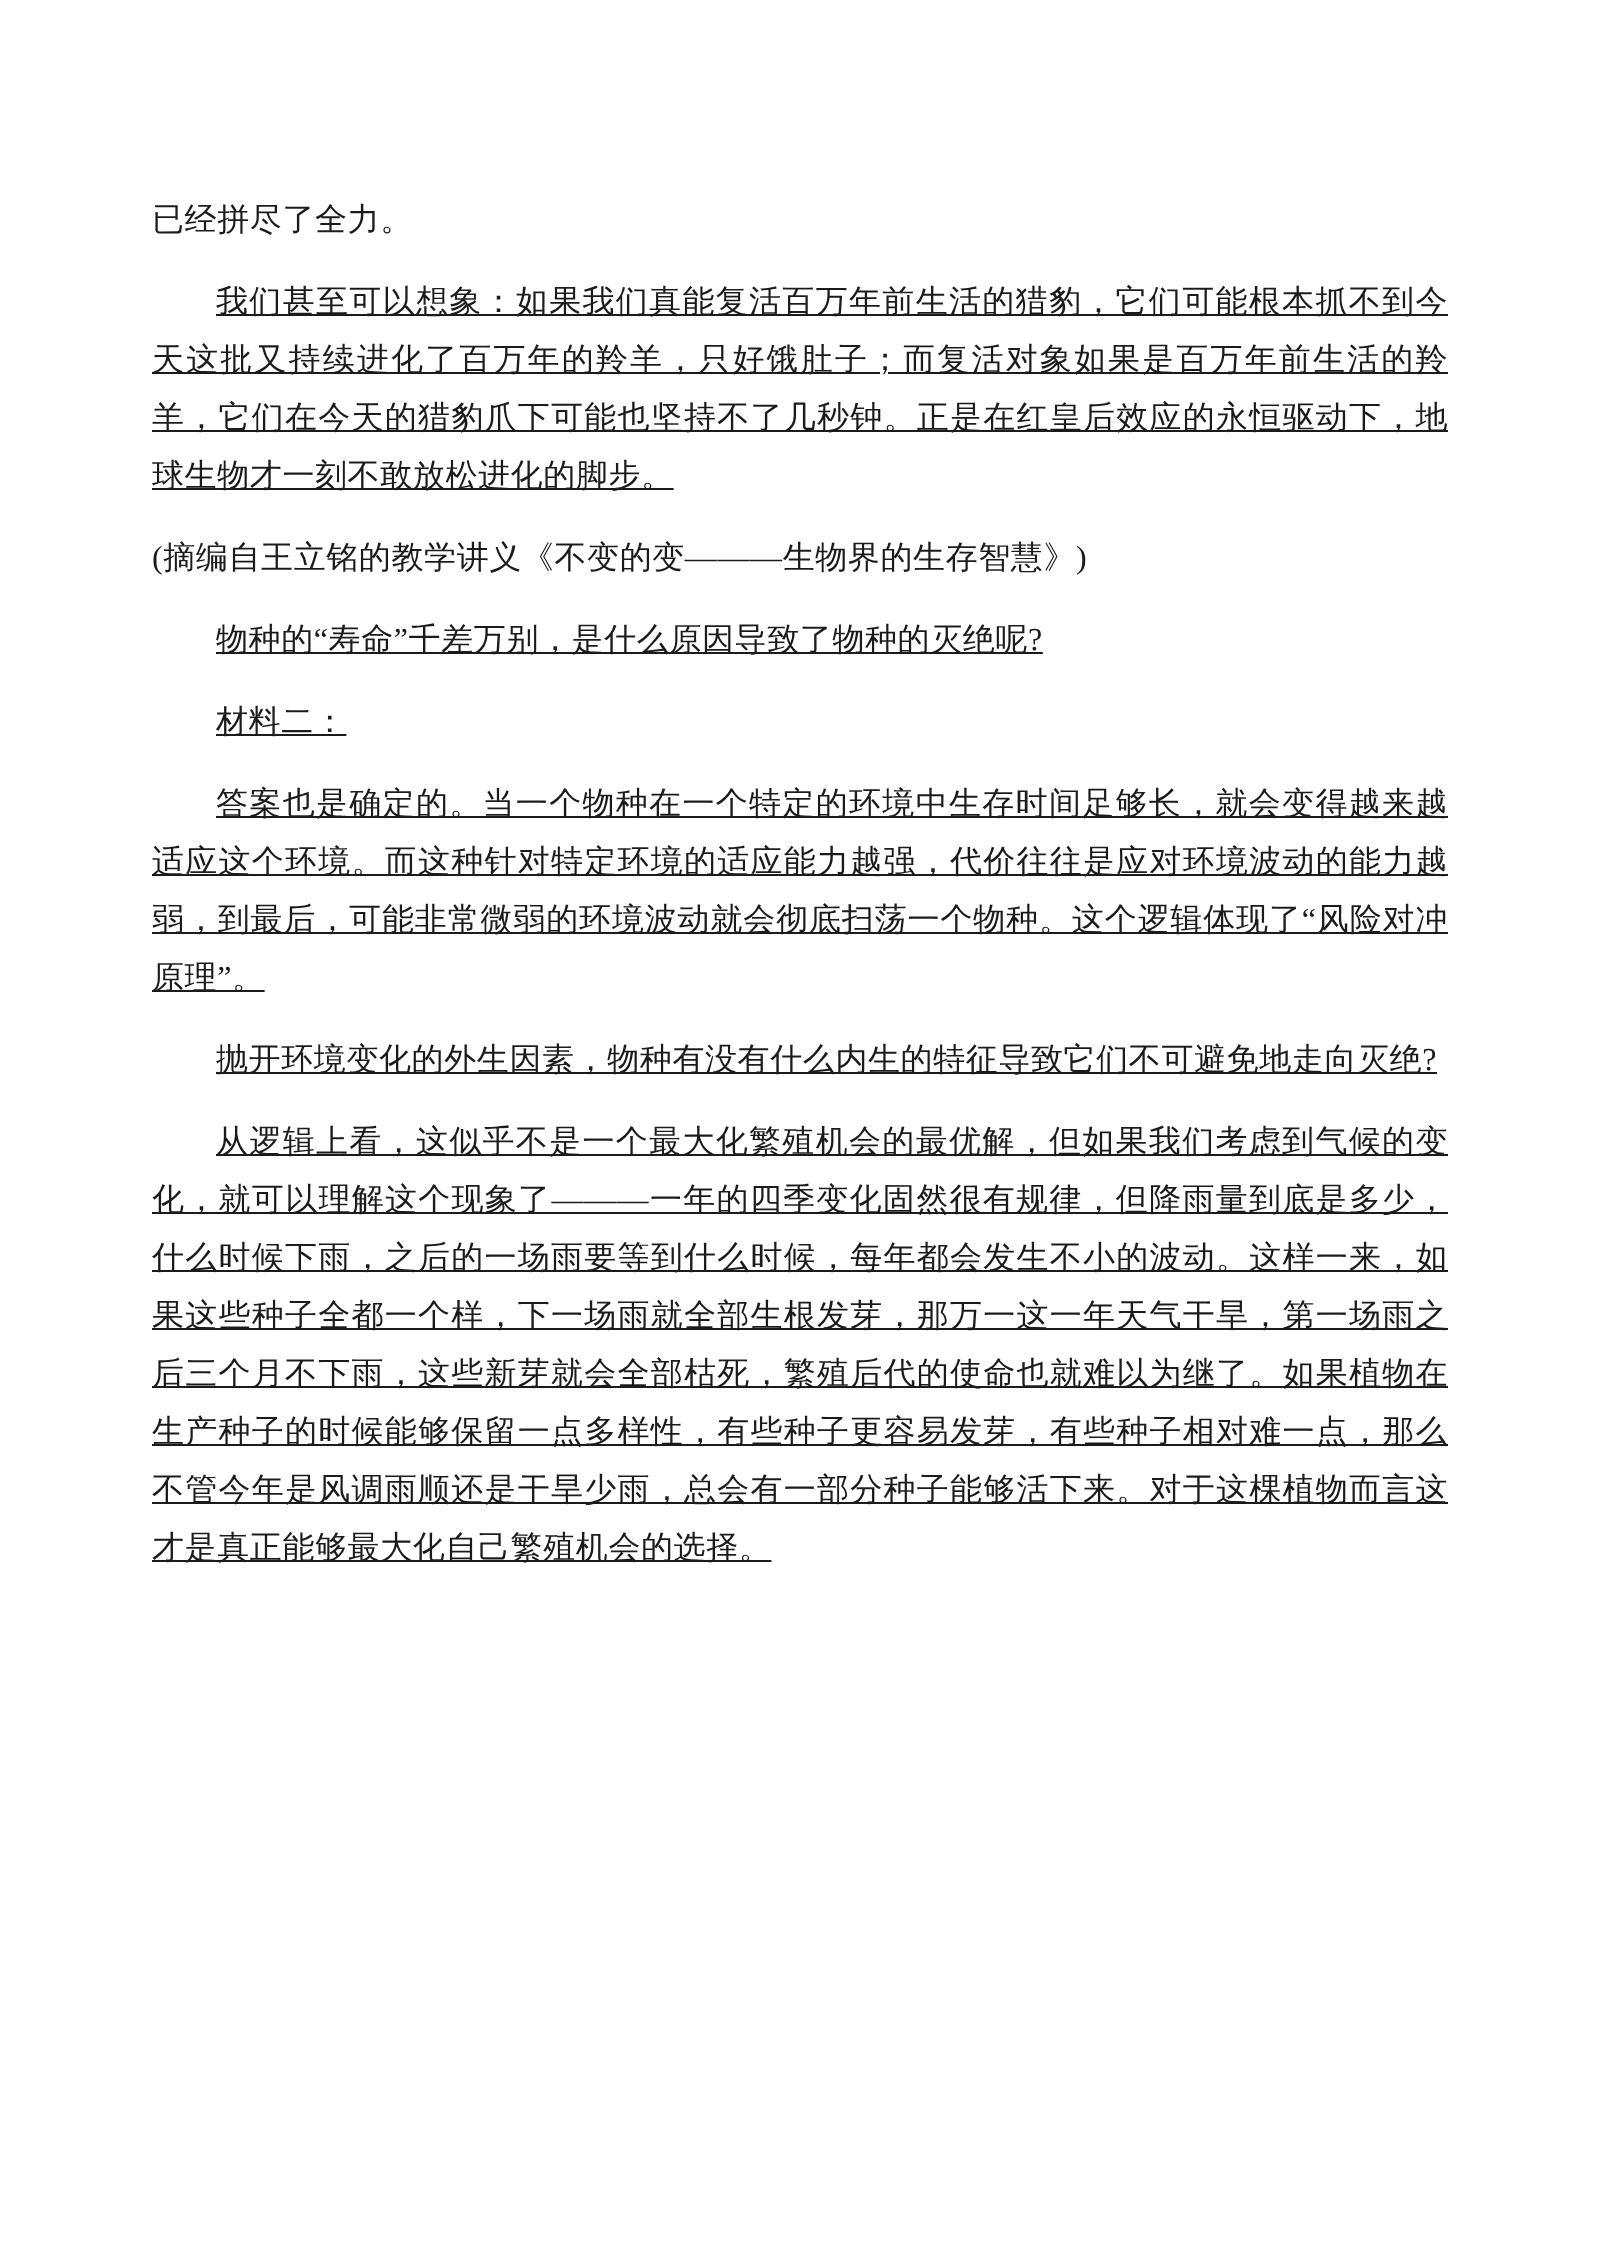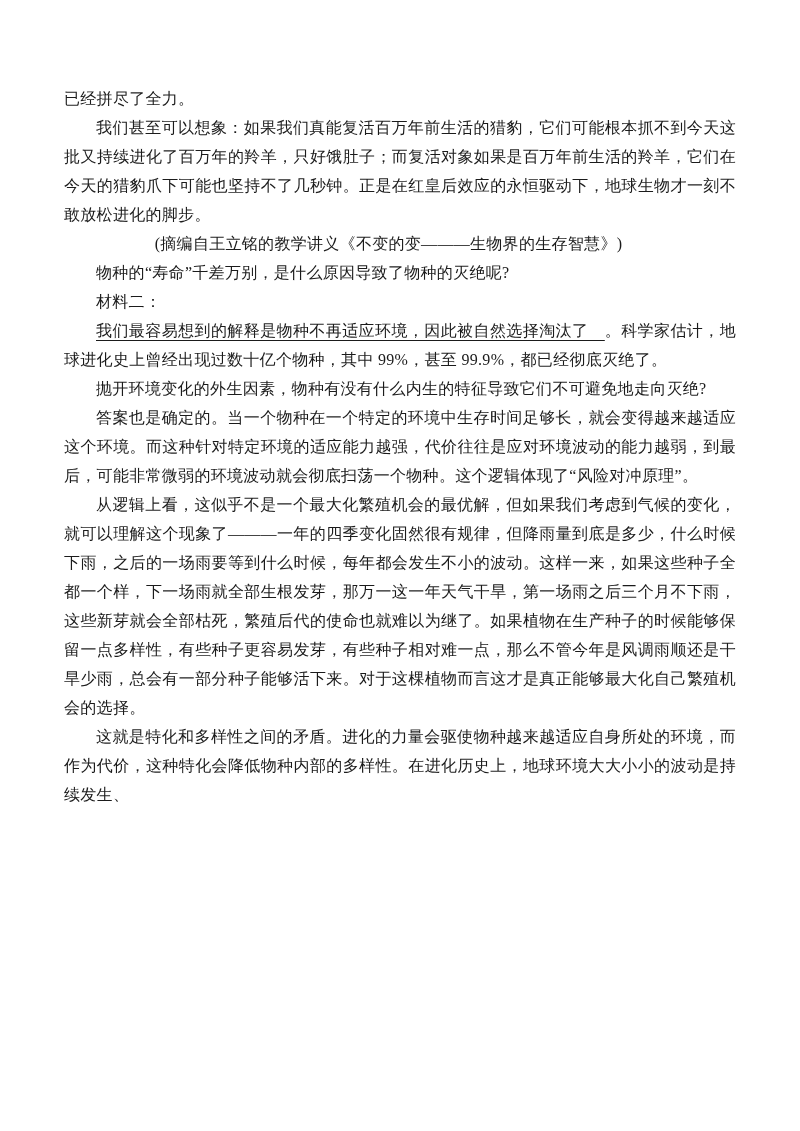--- a/index.html
+++ b/index.html
@@ -12,51 +12,50 @@
     box-sizing: border-box;
     width: 800px;
     height: 1131px;
     background: #ffffff;
     padding: 84px 64px 0 64px;
     color: #1b1b1b;
     font-family: "Liberation Serif", "DejaVu Serif", serif;
     overflow: hidden;
   }
   .para {
-    margin: 0;
+    margin: 12px;
     font-size: 16px;
     line-height: 29px;
     text-align: justify;
     text-justify: inter-character;
     letter-spacing: 0.3px;
     word-break: break-all;
   }
   .para.indent {
     text-indent: 2em;
+    text-decoration: underline;
   }
   .para.citation {
-    text-align: center;
+    text-align: left;
     text-indent: 0;
     padding-right: 23px;
   }
   .underline {
     text-decoration: underline;
     text-underline-offset: 4px;
     text-decoration-thickness: 1px;
   }
 </style>
 </head>
 <body>
 
 <div class="page">
   <div id="doc">
       <p class="para plain"><span>已经拼尽了全力。</span></p>
       <p class="para indent"><span>我们甚至可以想象：如果我们真能复活百万年前生活的猎豹，它们可能根本抓不到今天这批又持续进化了百万年的羚羊，只好饿肚子；而复活对象如果是百万年前生活的羚羊，它们在今天的猎豹爪下可能也坚持不了几秒钟。正是在红皇后效应的永恒驱动下，地球生物才一刻不敢放松进化的脚步。</span></p>
       <p class="para citation"><span>(摘编自王立铭的教学讲义《不变的变———生物界的生存智慧》)</span></p>
       <p class="para indent"><span>物种的“寿命”千差万别，是什么原因导致了物种的灭绝呢?</span></p>
       <p class="para indent"><span>材料二：</span></p>
-      <p class="para indent"><span class="underline">我们最容易想到的解释是物种不再适应环境，因此被自然选择淘汰了　</span><span>。科学家估计，地球进化史上曾经出现过数十亿个物种，其中 99%，甚至 99.9%，都已经彻底灭绝了。</span></p>
+      <p class="para indent"><span>答案也是确定的。当一个物种在一个特定的环境中生存时间足够长，就会变得越来越适应这个环境。而这种针对特定环境的适应能力越强，代价往往是应对环境波动的能力越弱，到最后，可能非常微弱的环境波动就会彻底扫荡一个物种。这个逻辑体现了“风险对冲原理”。</span></p>
       <p class="para indent"><span>抛开环境变化的外生因素，物种有没有什么内生的特征导致它们不可避免地走向灭绝?</span></p>
-      <p class="para indent"><span>答案也是确定的。当一个物种在一个特定的环境中生存时间足够长，就会变得越来越适应这个环境。而这种针对特定环境的适应能力越强，代价往往是应对环境波动的能力越弱，到最后，可能非常微弱的环境波动就会彻底扫荡一个物种。这个逻辑体现了“风险对冲原理”。</span></p>
       <p class="para indent"><span>从逻辑上看，这似乎不是一个最大化繁殖机会的最优解，但如果我们考虑到气候的变化，就可以理解这个现象了———一年的四季变化固然很有规律，但降雨量到底是多少，什么时候下雨，之后的一场雨要等到什么时候，每年都会发生不小的波动。这样一来，如果这些种子全都一个样，下一场雨就全部生根发芽，那万一这一年天气干旱，第一场雨之后三个月不下雨，这些新芽就会全部枯死，繁殖后代的使命也就难以为继了。如果植物在生产种子的时候能够保留一点多样性，有些种子更容易发芽，有些种子相对难一点，那么不管今年是风调雨顺还是干旱少雨，总会有一部分种子能够活下来。对于这棵植物而言这才是真正能够最大化自己繁殖机会的选择。</span></p>
-      <p class="para indent"><span>这就是特化和多样性之间的矛盾。进化的力量会驱使物种越来越适应自身所处的环境，而作为代价，这种特化会降低物种内部的多样性。在进化历史上，地球环境大大小小的波动是持续发生、</span></p>
     </div>
 </div>
 
 </body></html>

